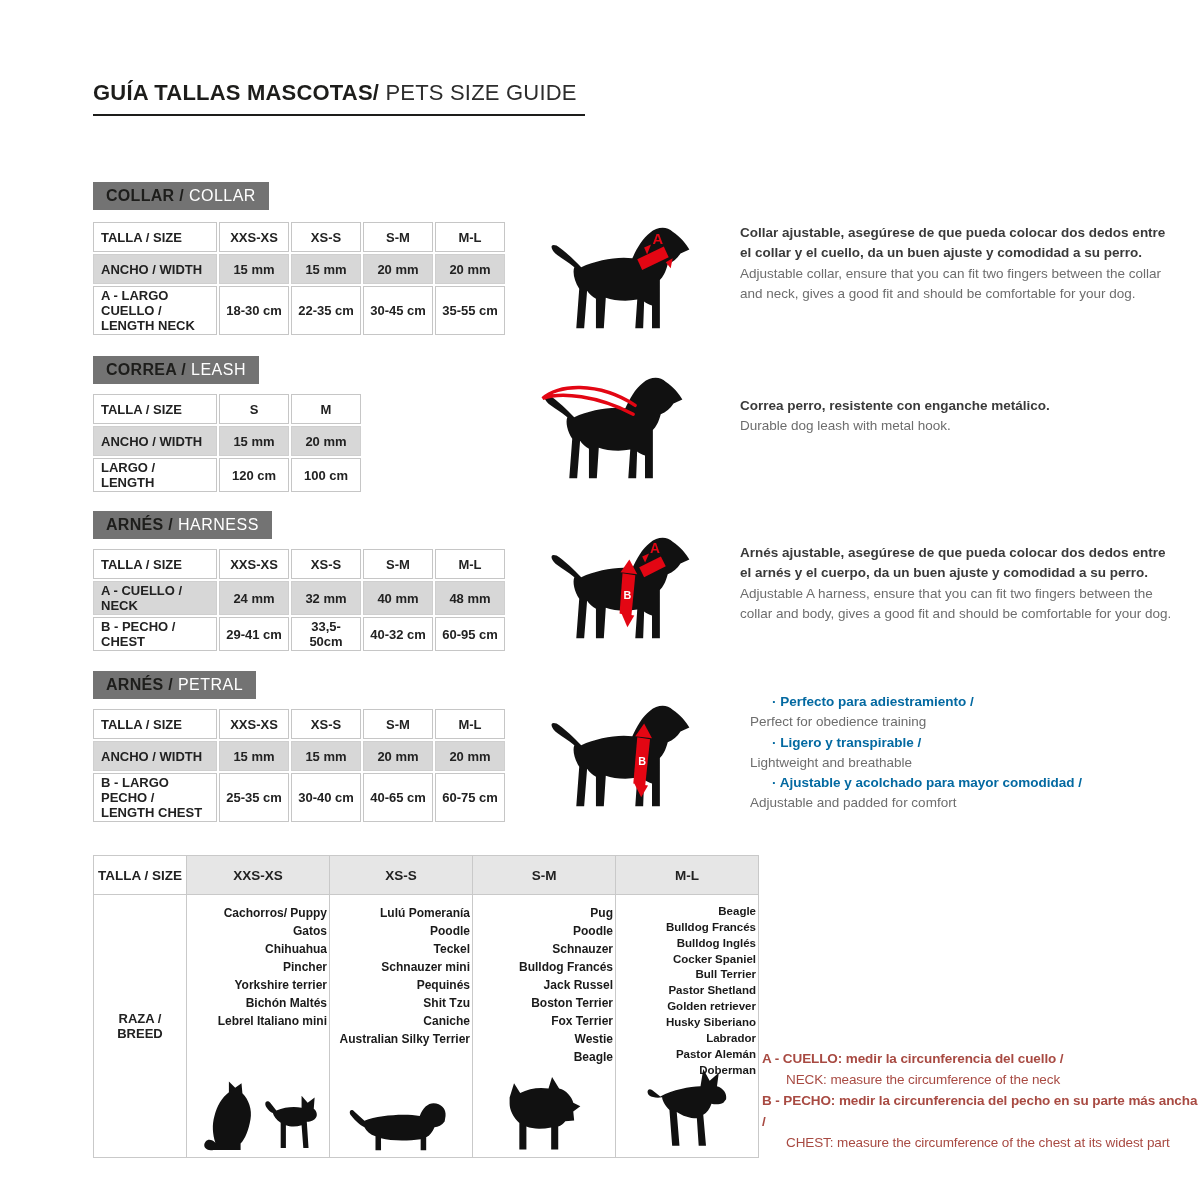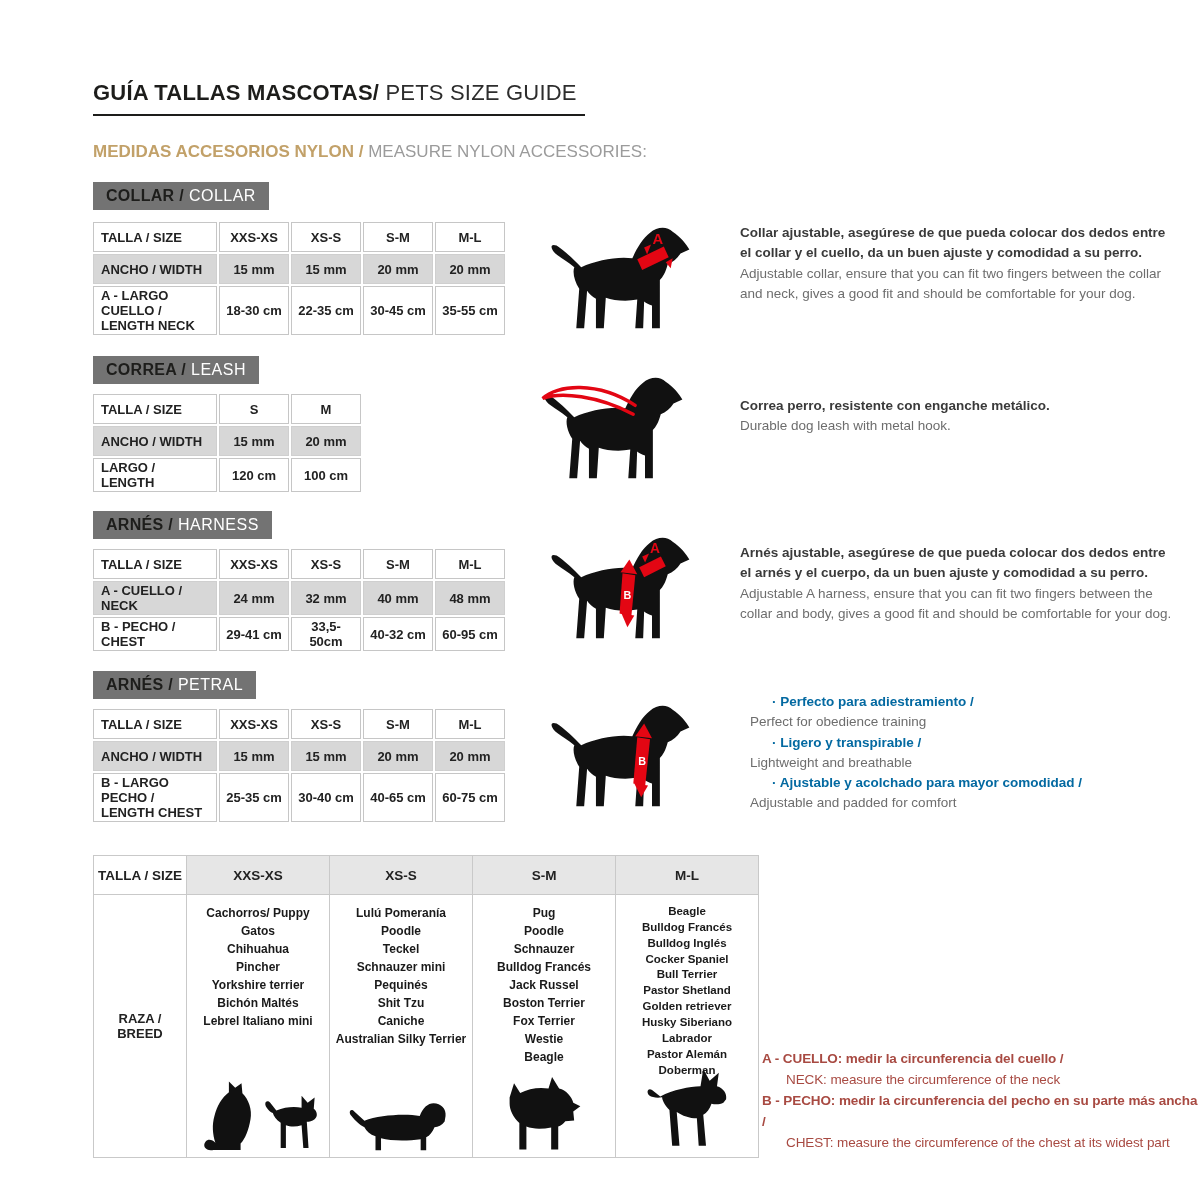--- a/index.html
+++ b/index.html
@@ -39,21 +39,21 @@
   .bullet-es::before{content:"· ";}
   .bullet-en{color:#6d6d6d;padding-left:10px;}
 
   table.breed-table{position:absolute;left:93px;top:855px;border-collapse:collapse;}
   table.breed-table th, table.breed-table td{border:1px solid #c9c9c9;}
   table.breed-table th{font-size:13.5px;font-weight:700;color:#222;height:36px;background:#e6e6e6;width:138px;}
   table.breed-table th.first{background:#fff;width:90px;}
   table.breed-table td.rowlabel{width:90px;text-align:center;vertical-align:middle;
         font-size:13px;font-weight:700;color:#222;}
   table.breed-table td.breeds{width:138px;height:253px;vertical-align:top;padding:9px 2px 0;
-        text-align:center;font-size:12px;font-weight:700;line-height:1.5;color:#1a1a1a;position:relative;}
+        text-align:right;font-size:12px;font-weight:700;line-height:1.5;color:#1a1a1a;position:relative;}
   table.breed-table td.breeds .blist{white-space:pre-line;}
   table.breed-table td.breeds.ml{font-size:11.5px;line-height:1.38;}
   .sil{position:absolute;}
 
   .notes{position:absolute;left:762px;top:1049px;width:440px;font-size:13.5px;line-height:1.55;
          color:#a84a42;letter-spacing:-0.1px;}
   .note-main{font-weight:700;}
   .note-sub{font-weight:400;padding-left:24px;}
 </style>
 </head>
@@ -62,23 +62,20 @@
 <div class="page">
 
   <svg width="0" height="0" style="position:absolute">
     <defs>
       <path id="dogbody" d="M14 38 C7 33 5 25 13 28 C21 33 31 43 38 50 C54 43 74 39 90 41 C94 32 100 21 108 15 C115 9 125 8 131 14 C139 19 145 27 148 32 L139 36 C136 41 131 45 126 47 C124 55 121 60 118 63 L118 112 L110 112 L110 89 C107 88 104 87 102 85 L101 112 L93 112 L95 83 C84 85 71 84 63 81 L61 112 L53 112 L53 82 C49 80 46 77 44 74 L41 112 L33 112 L36 72 C31 64 29 55 31 50 C25 45 19 42 14 38 Z"></path>
     </defs>
   </svg>
 
   <div class="title">
     <span>GUÍA TALLAS MASCOTAS/</span><span class="t-en"> PETS SIZE GUIDE</span>
-  </div>
-  <div class="subtitle">
-    <span class="s-es">MEDIDAS ACCESORIOS NYLON /</span><span class="s-en"> MEASURE NYLON ACCESSORIES:</span>
   </div>
 
   <div class="badge" style="left:93px;top:182px;">
     <span class="b-es">COLLAR /</span><span class="b-en"> COLLAR</span>
   </div>
 
   <table class="size-table" style="left:91px;top:220px;">
     <tbody>
         <tr class="r28">
       <td class="lbl">TALLA / SIZE</td>

